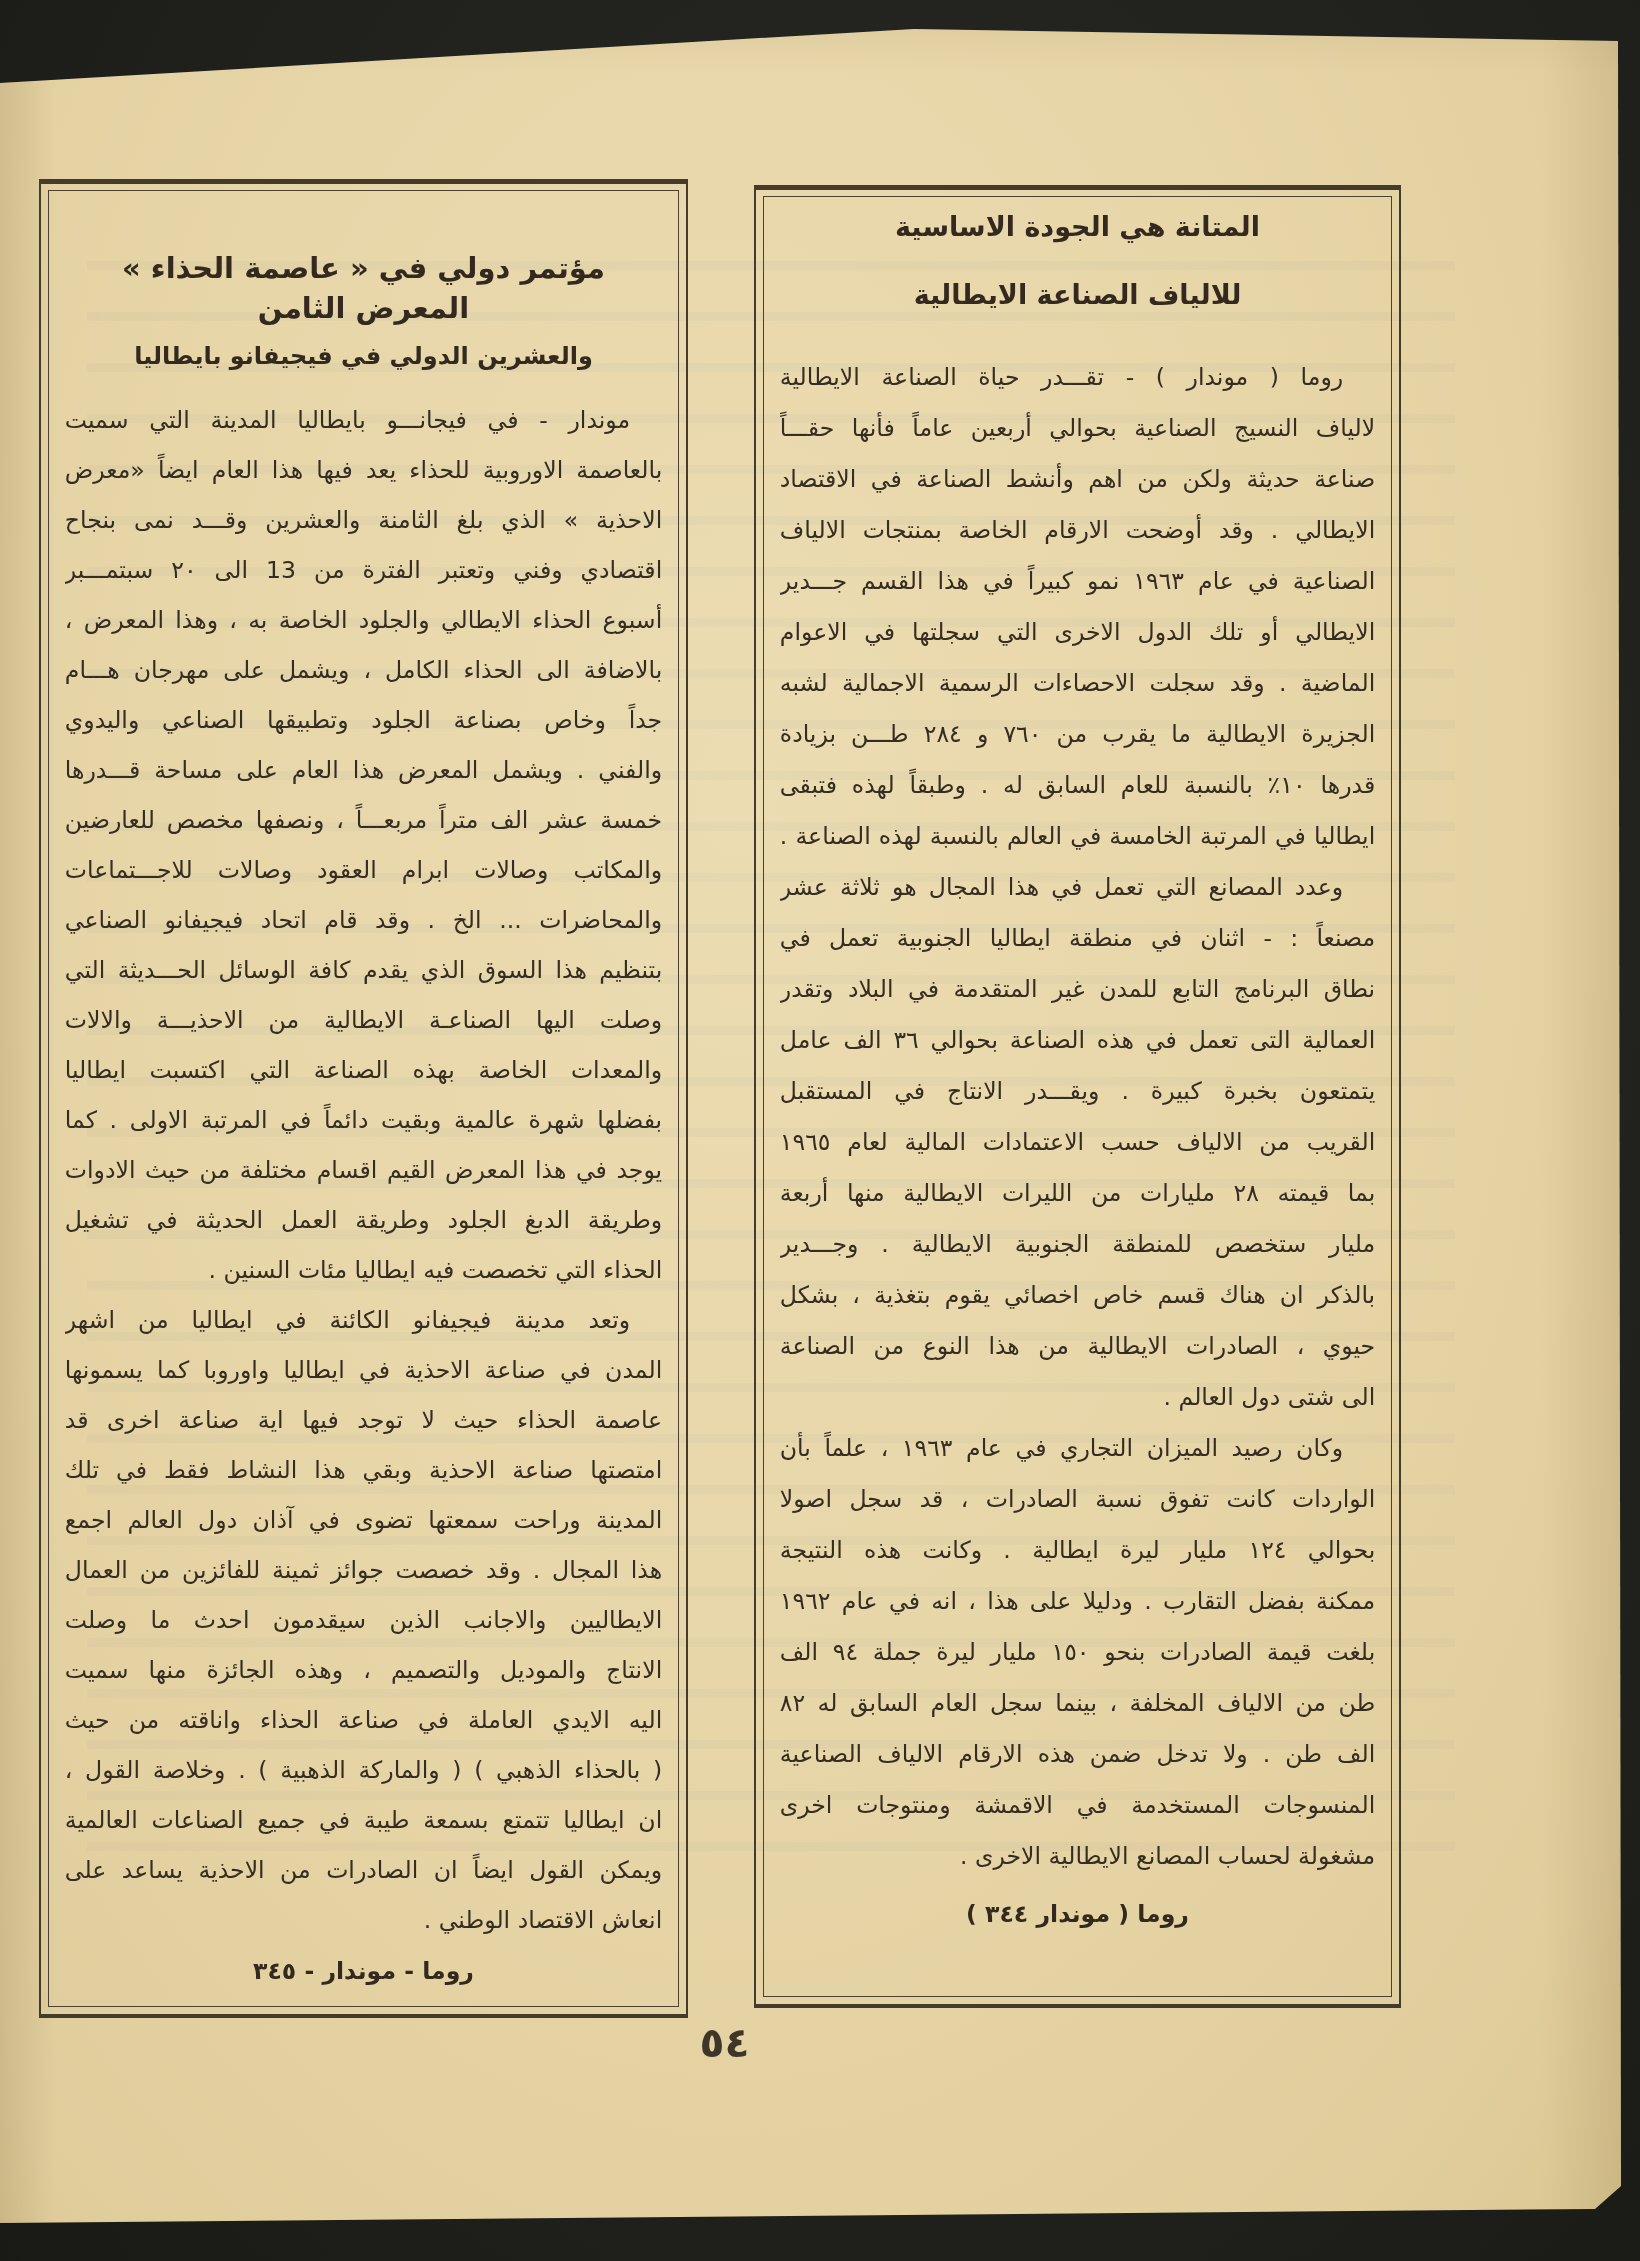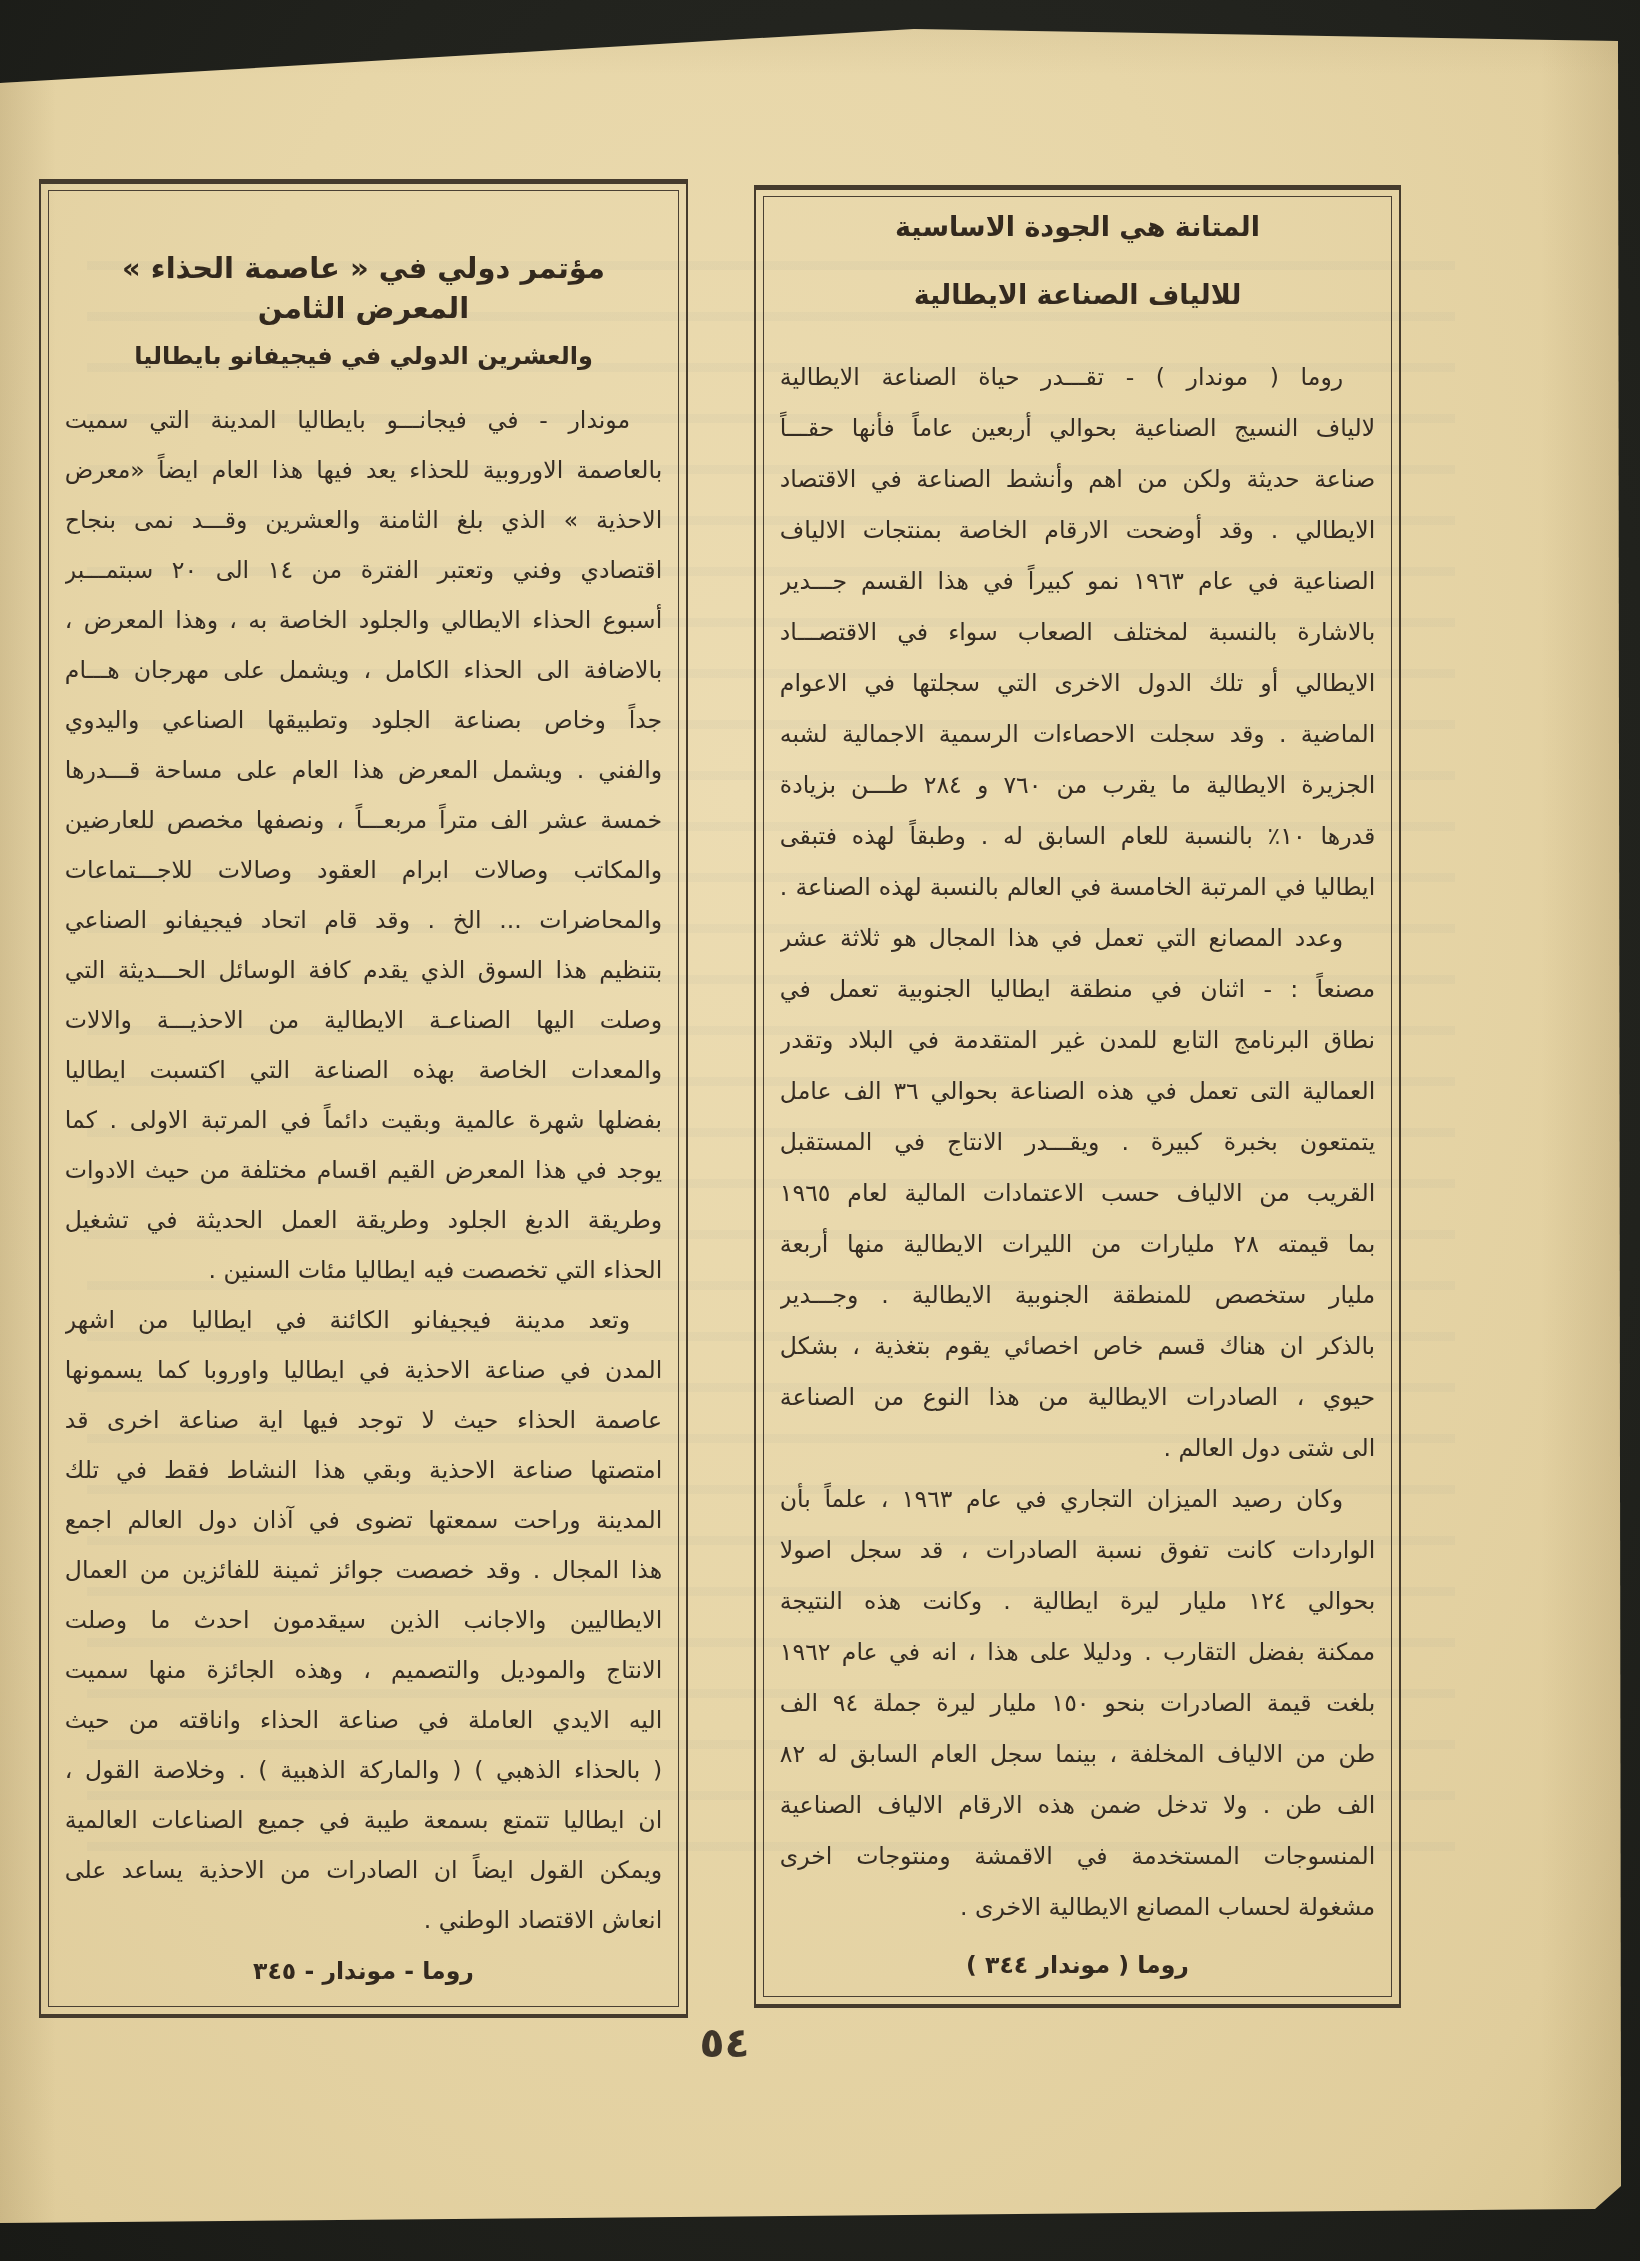--- a/index.html
+++ b/index.html
@@ -60,21 +60,20 @@
       <div class="col-inner">
         <div class="col-content">
           <div class="art-title t1-right">المتانة هي الجودة الاساسية</div>
           <div class="art-title t2-right">للالياف الصناعة الايطالية</div>
           <div class="body-lines bl-right" id="right-lines">
               <div class="line indent" dir="rtl">روما ( موندار ) - تقـــدر حياة الصناعة الايطالية</div>
               <div class="line" dir="rtl">لالياف النسيج الصناعية بحوالي أربعين عاماً فأنها حقـــاً</div>
               <div class="line" dir="rtl">صناعة حديثة ولكن من اهم وأنشط الصناعة في الاقتصاد</div>
               <div class="line" dir="rtl">الايطالي . وقد أوضحت الارقام الخاصة بمنتجات الالياف</div>
               <div class="line" dir="rtl">الصناعية في عام ١٩٦٣ نمو كبيراً في هذا القسم جـــدير</div>
-              <div class="line" dir="rtl">بالاشارة بالنسبة لمختلف الصعاب سواء في الاقتصـــاد</div>
               <div class="line" dir="rtl">الايطالي أو تلك الدول الاخرى التي سجلتها في الاعوام</div>
               <div class="line" dir="rtl">الماضية . وقد سجلت الاحصاءات الرسمية الاجمالية لشبه</div>
               <div class="line" dir="rtl">الجزيرة الايطالية ما يقرب من ٧٦٠ و ٢٨٤ طـــن بزيادة</div>
               <div class="line" dir="rtl">قدرها ١٠٪ بالنسبة للعام السابق له . وطبقاً لهذه فتبقى</div>
               <div class="line" dir="rtl">ايطاليا في المرتبة الخامسة في العالم بالنسبة لهذه الصناعة .</div>
               <div class="line indent" dir="rtl">وعدد المصانع التي تعمل في هذا المجال هو ثلاثة عشر</div>
               <div class="line" dir="rtl">مصنعاً : - اثنان في منطقة ايطاليا الجنوبية تعمل في</div>
               <div class="line" dir="rtl">نطاق البرنامج التابع للمدن غير المتقدمة في البلاد وتقدر</div>
               <div class="line" dir="rtl">العمالية التى تعمل في هذه الصناعة بحوالي ٣٦ الف عامل</div>
               <div class="line" dir="rtl">يتمتعون بخبرة كبيرة . ويقـــدر الانتاج في المستقبل</div>
@@ -101,21 +100,21 @@
 
     <div class="col-box" style="left:39px;top:179px;width:649px;height:1839px;">
       <div class="col-inner">
         <div class="col-content">
           <div class="art-title t1-left">مؤتمر دولي في « عاصمة الحذاء » المعرض الثامن</div>
           <div class="art-title t2-left">والعشرين الدولي في فيجيفانو بايطاليا</div>
           <div class="body-lines bl-left" id="left-lines">
               <div class="line indent" dir="rtl">موندار - في فيجانـــو بايطاليا المدينة التي سميت</div>
               <div class="line" dir="rtl">بالعاصمة الاوروبية للحذاء يعد فيها هذا العام ايضاً «معرض</div>
               <div class="line" dir="rtl">الاحذية » الذي بلغ الثامنة والعشرين وقـــد نمى بنجاح</div>
-              <div class="line" dir="rtl">اقتصادي وفني  وتعتبر الفترة من ١٤ الى ٢٠ سبتمـــبر</div>
+              <div class="line" dir="rtl">اقتصادي وفني  وتعتبر الفترة من 13 الى ٢٠ سبتمـــبر</div>
               <div class="line" dir="rtl">أسبوع الحذاء الايطالي والجلود الخاصة به ، وهذا المعرض ،</div>
               <div class="line" dir="rtl">بالاضافة الى الحذاء الكامل ، ويشمل على مهرجان هـــام</div>
               <div class="line" dir="rtl">جداً وخاص بصناعة الجلود وتطبيقها الصناعي واليدوي</div>
               <div class="line" dir="rtl">والفني . ويشمل المعرض هذا العام على مساحة قـــدرها</div>
               <div class="line" dir="rtl">خمسة عشر الف متراً مربعـــاً ، ونصفها مخصص للعارضين</div>
               <div class="line" dir="rtl">والمكاتب وصالات ابرام العقود وصالات للاجـــتماعات</div>
               <div class="line" dir="rtl">والمحاضرات ... الخ . وقد قام اتحاد فيجيفانو الصناعي</div>
               <div class="line" dir="rtl">بتنظيم هذا السوق الذي يقدم كافة الوسائل الحـــديثة التي</div>
               <div class="line" dir="rtl">وصلت اليها الصناعـة الايطالية من الاحذيـــة والالات</div>
               <div class="line" dir="rtl">والمعدات الخاصة بهذه الصناعة التي اكتسبت ايطاليا</div>

